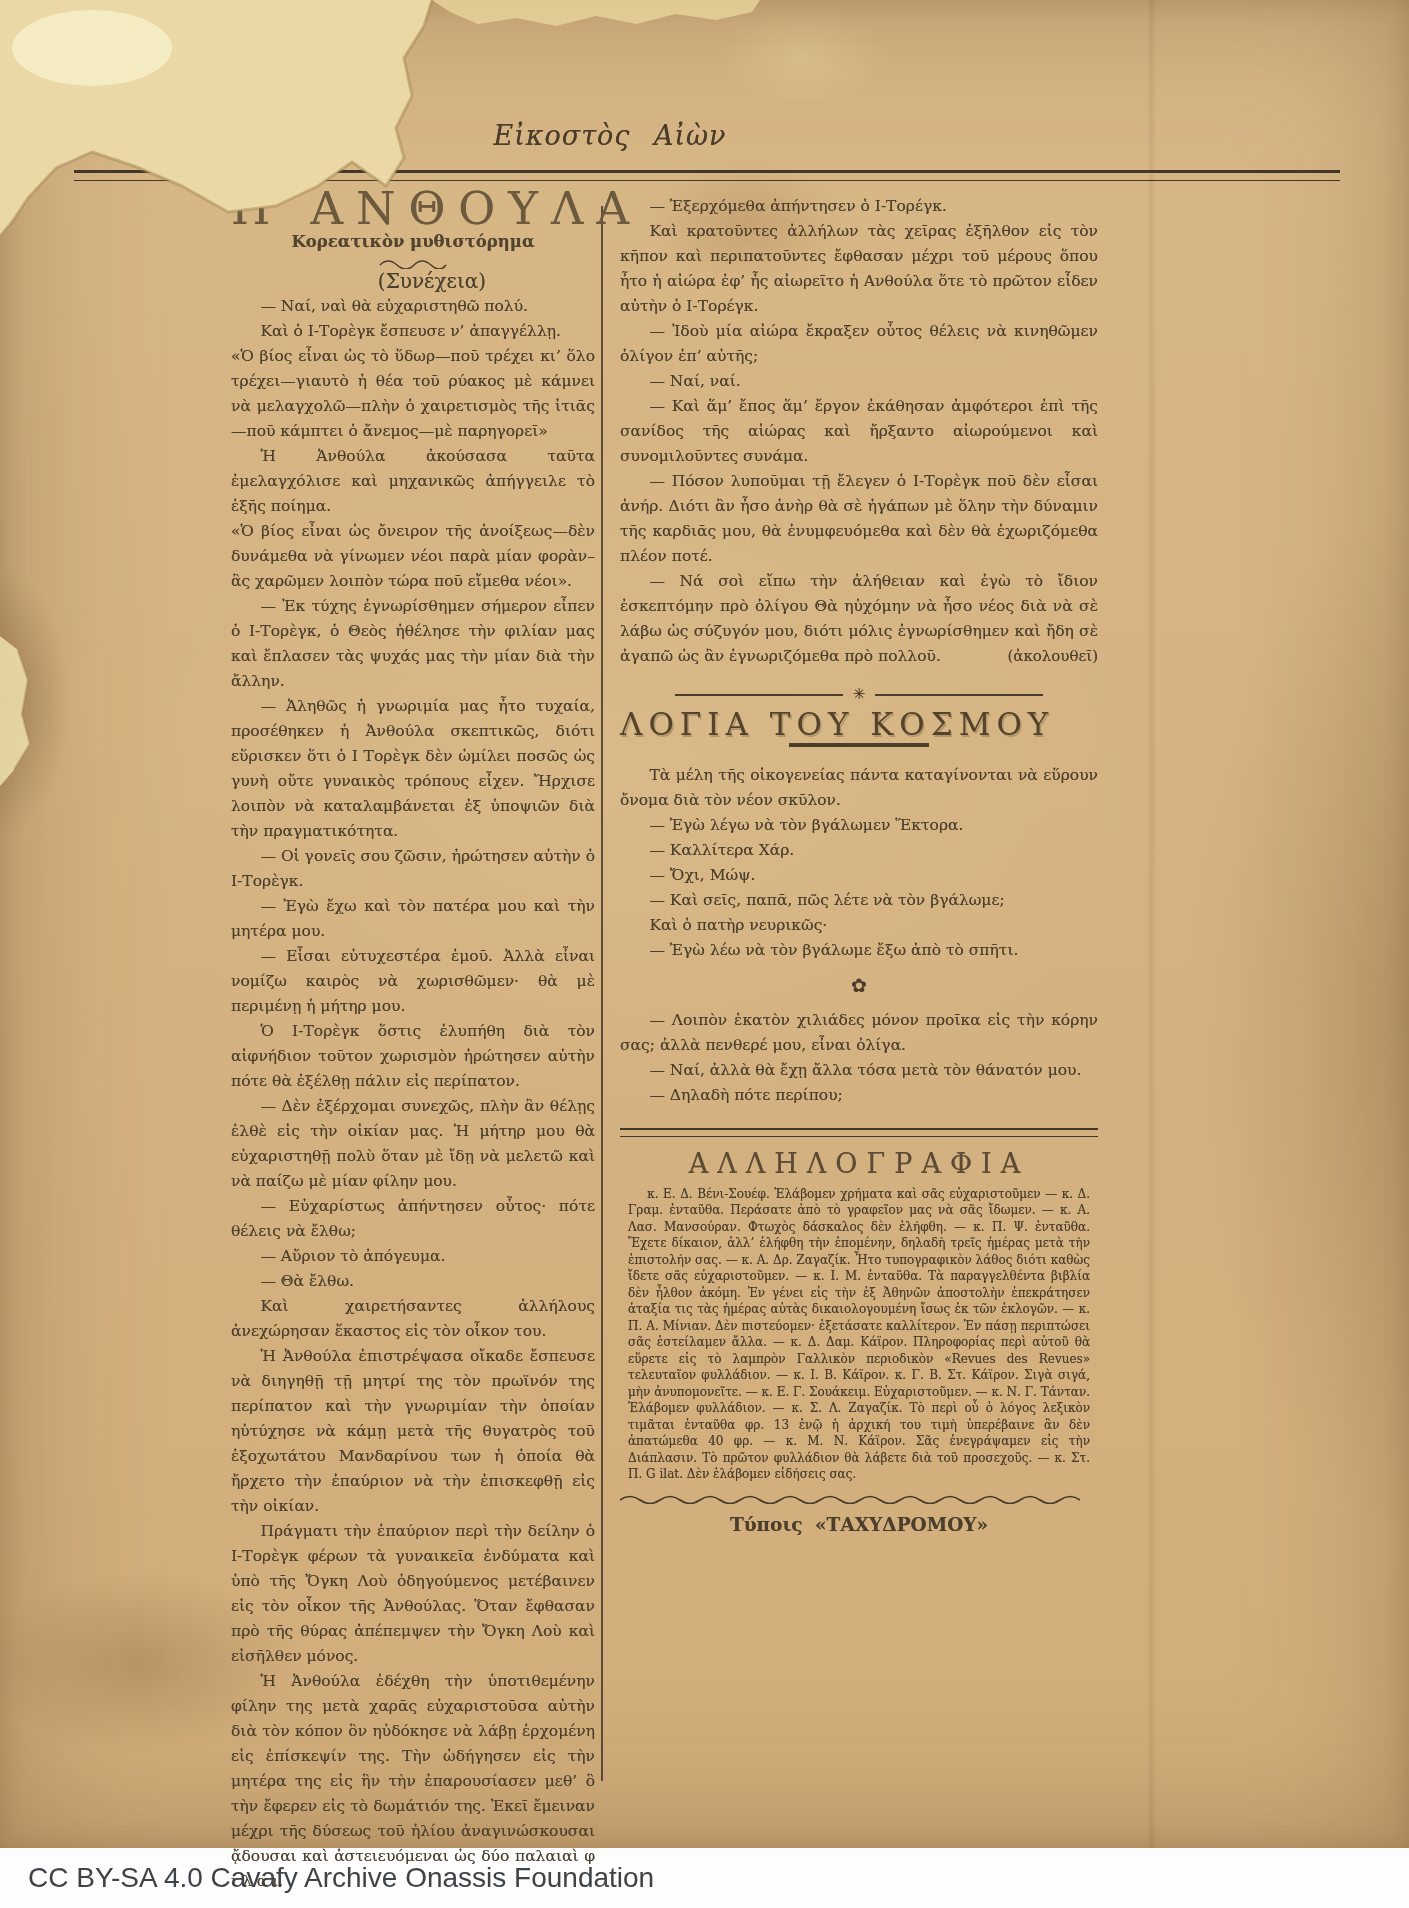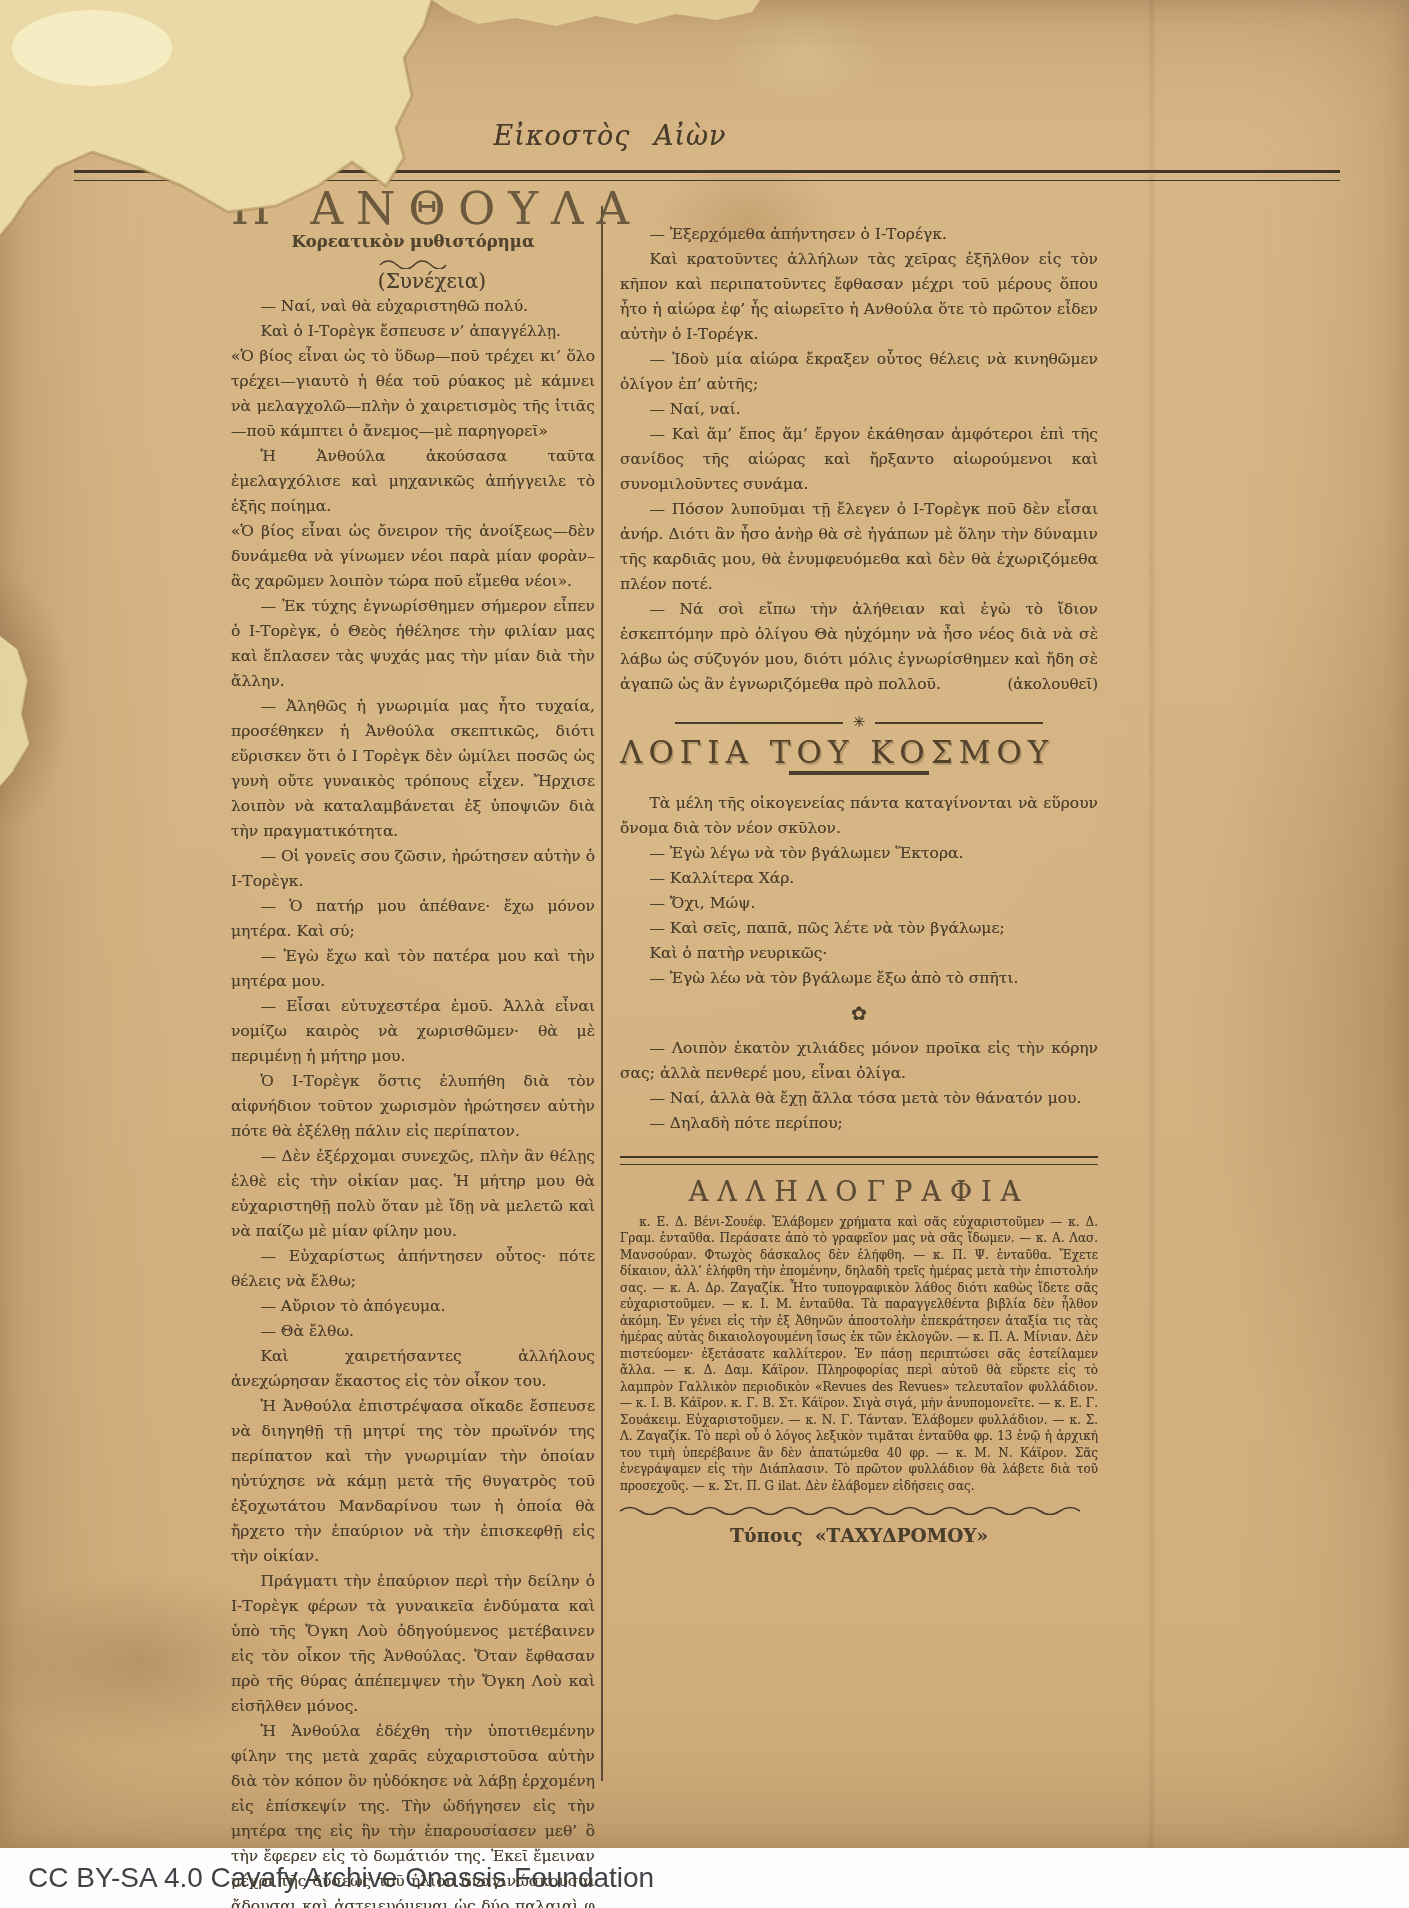--- a/index.html
+++ b/index.html
@@ -25,21 +25,21 @@
     font-style:italic;font-size:27px;letter-spacing:1px;word-spacing:14px;color:#493c2a;
     text-shadow:0 0 .6px rgba(73,60,42,.65)}
   .top-rule{position:absolute;top:170px;left:74px;width:1266px;height:7px;z-index:3;
     border-top:3.5px solid #42382a;border-bottom:1.5px solid #42382a}
   .vrule{position:absolute;top:206px;left:601px;width:2.2px;height:1575px;background:#46392а;
     background:#46392a;opacity:.85;z-index:3}
   
   .col{position:absolute;z-index:3;color:#4a3e2c;font-size:15.5px;line-height:25px;
        text-align:justify;text-shadow:0 0 .5px rgba(74,62,44,.55)}
   .col-left{top:196px;left:231px;width:364px}
-  .col-right{top:222px;left:620px;width:478px}
+  .col-right{top:194px;left:620px;width:478px}
   .story-title{text-align:center;font-size:45px;letter-spacing:13px;color:#6c5a3f;
     margin:0 0 8px;font-weight:400;white-space:nowrap}
   .story-subtitle{text-align:center;font-size:16.5px;font-weight:bold;color:#52452f;margin:0}
   .squiggle{display:block;margin:5px auto 0}
   .cont-note{text-align:center;font-size:20px;margin:8px 0 12px;text-indent:0}
   p.bp{margin:0;text-indent:1.9em}
   p.q{text-indent:0}
   .tbc{margin:-25px 0 0;text-align:right;text-indent:0;font-size:15px}
   
   .sec-div{display:flex;align-items:center;gap:10px;margin:18px 55px 8px}
@@ -49,21 +49,21 @@
     margin:10px 0 6px;text-shadow:1.5px 1.5px 0 rgba(122,99,62,.4)}
   .logia-underrule{width:140px;height:3.5px;background:#4a3d2b;margin:0 auto 16px}
   .fleuron{text-align:center;font-size:19px;margin:10px 0;color:#4a3d2b;
     font-family:"DejaVu Sans",sans-serif}
   
   .corr-rule{height:6px;border-top:2.5px solid #42382a;border-bottom:1px solid #42382a;
     margin:20px 0 0}
   .corr-head{text-align:center;font-size:27px;letter-spacing:9px;color:#5c4c35;margin:14px 0 10px;
     font-weight:400}
   .corr-body{font-size:12px;line-height:16.5px;text-align:justify;text-indent:1.6em;color:#473b2b;
-    margin:0}
+    margin:8px}
   .wavy{display:block;margin:12px auto 0}
   .imprint{text-align:center;font-size:18.5px;font-weight:bold;margin:8px 0 0;
     word-spacing:6px;text-indent:0}
   
   .license{position:absolute;left:0;right:0;bottom:0;height:60px;background:#fdfdfd;
     display:flex;align-items:center;padding-left:28px;box-sizing:border-box;
     font-family:"Liberation Sans",sans-serif;font-size:28px;color:#3f4347}
 </style>
 </head>
 <body>
@@ -94,21 +94,20 @@
     </svg>
     <p class="bp cont-note">(Συνέχεια)</p>
     <p class="bp">— Ναί, ναὶ θὰ εὐχαριστηθῶ πολύ.</p>
     <p class="bp">Καὶ ὁ Ι-Τορὲγκ ἔσπευσε ν’ ἀπαγγέλλῃ.</p>
     <p class="bp q">«Ὁ βίος εἶναι ὡς τὸ ὕδωρ—ποῦ τρέχει κι’ ὅλο τρέχει—γιαυτὸ ἡ θέα τοῦ ρύακος μὲ κάμνει νὰ μελαγχολῶ—πλὴν ὁ χαιρετισμὸς τῆς ἰτιᾶς—ποῦ κάμπτει ὁ ἄνεμος—μὲ παρηγορεῖ»</p>
     <p class="bp">Ἡ Ἀνθούλα ἀκούσασα ταῦτα ἐμελαγχόλισε καὶ μηχανικῶς ἀπήγγειλε τὸ ἑξῆς ποίημα.</p>
     <p class="bp q">«Ὁ βίος εἶναι ὡς ὄνειρον τῆς ἀνοίξεως—δὲν δυνάμεθα νὰ γίνωμεν νέοι παρὰ μίαν φορὰν–ἂς χαρῶμεν λοιπὸν τώρα ποῦ εἴμεθα νέοι».</p>
     <p class="bp">— Ἐκ τύχης ἐγνωρίσθημεν σήμερον εἶπεν ὁ Ι-Τορὲγκ, ὁ Θεὸς ἠθέλησε τὴν φιλίαν μας καὶ ἔπλασεν τὰς ψυχάς μας τὴν μίαν διὰ τὴν ἄλλην.</p>
     <p class="bp">— Ἀληθῶς ἡ γνωριμία μας ἦτο τυχαία, προσέθηκεν ἡ Ἀνθούλα σκεπτικῶς, διότι εὕρισκεν ὅτι ὁ Ι Τορὲγκ δὲν ὡμίλει ποσῶς ὡς γυνὴ οὔτε γυναικὸς τρόπους εἶχεν. Ἤρχισε λοιπὸν νὰ καταλαμβάνεται ἐξ ὑποψιῶν διὰ τὴν πραγματικότητα.</p>
     <p class="bp">— Οἱ γονεῖς σου ζῶσιν, ἠρώτησεν αὐτὴν ὁ Ι-Τορὲγκ.</p>
-    <p class="bp">— Ὁ πατήρ μου ἀπέθανε· ἔχω μόνον μητέρα. Καὶ σύ;</p>
     <p class="bp">— Ἐγὼ ἔχω καὶ τὸν πατέρα μου καὶ τὴν μητέρα μου.</p>
     <p class="bp">— Εἶσαι εὐτυχεστέρα ἐμοῦ. Ἀλλὰ εἶναι νομίζω καιρὸς νὰ χωρισθῶμεν· θὰ μὲ περιμένῃ ἡ μήτηρ μου.</p>
     <p class="bp">Ὁ Ι-Τορὲγκ ὅστις ἐλυπήθη διὰ τὸν αἰφνήδιον τοῦτον χωρισμὸν ἠρώτησεν αὐτὴν πότε θὰ ἐξέλθῃ πάλιν εἰς περίπατον.</p>
     <p class="bp">— Δὲν ἐξέρχομαι συνεχῶς, πλὴν ἂν θέλῃς ἐλθὲ εἰς τὴν οἰκίαν μας. Ἡ μήτηρ μου θὰ εὐχαριστηθῇ πολὺ ὅταν μὲ ἴδῃ νὰ μελετῶ καὶ νὰ παίζω μὲ μίαν φίλην μου.</p>
     <p class="bp">— Εὐχαρίστως ἀπήντησεν οὗτος· πότε θέλεις νὰ ἔλθω;</p>
     <p class="bp">— Αὔριον τὸ ἀπόγευμα.</p>
     <p class="bp">— Θὰ ἔλθω.</p>
     <p class="bp">Καὶ χαιρετήσαντες ἀλλήλους ἀνεχώρησαν ἕκαστος εἰς τὸν οἶκον του.</p>
     <p class="bp">Ἡ Ἀνθούλα ἐπιστρέψασα οἴκαδε ἔσπευσε νὰ διηγηθῇ τῇ μητρί της τὸν πρωϊνόν της περίπατον καὶ τὴν γνωριμίαν τὴν ὁποίαν ηὐτύχησε νὰ κάμῃ μετὰ τῆς θυγατρὸς τοῦ ἐξοχωτάτου Μανδαρίνου των ἡ ὁποία θὰ ἤρχετο τὴν ἐπαύριον νὰ τὴν ἐπισκεφθῇ εἰς τὴν οἰκίαν.</p>
     <p class="bp">Πράγματι τὴν ἐπαύριον περὶ τὴν δείλην ὁ Ι-Τορὲγκ φέρων τὰ γυναικεῖα ἐνδύματα καὶ ὑπὸ τῆς Ὄγκη Λοὺ ὁδηγούμενος μετέβαινεν εἰς τὸν οἶκον τῆς Ἀνθούλας. Ὅταν ἔφθασαν πρὸ τῆς θύρας ἀπέπεμψεν τὴν Ὄγκη Λοὺ καὶ εἰσῆλθεν μόνος.</p>

